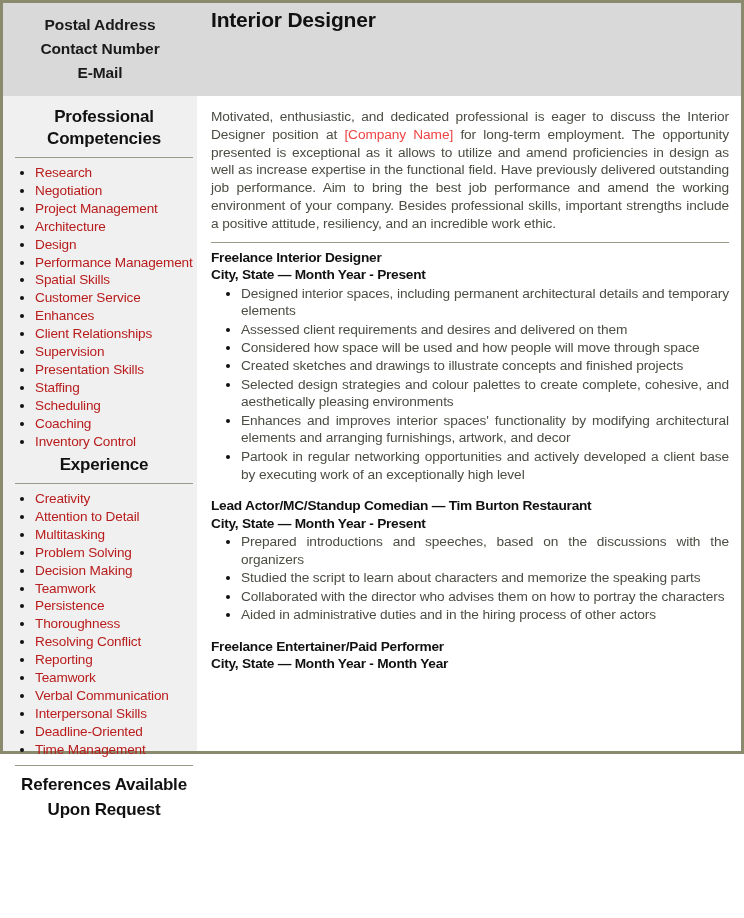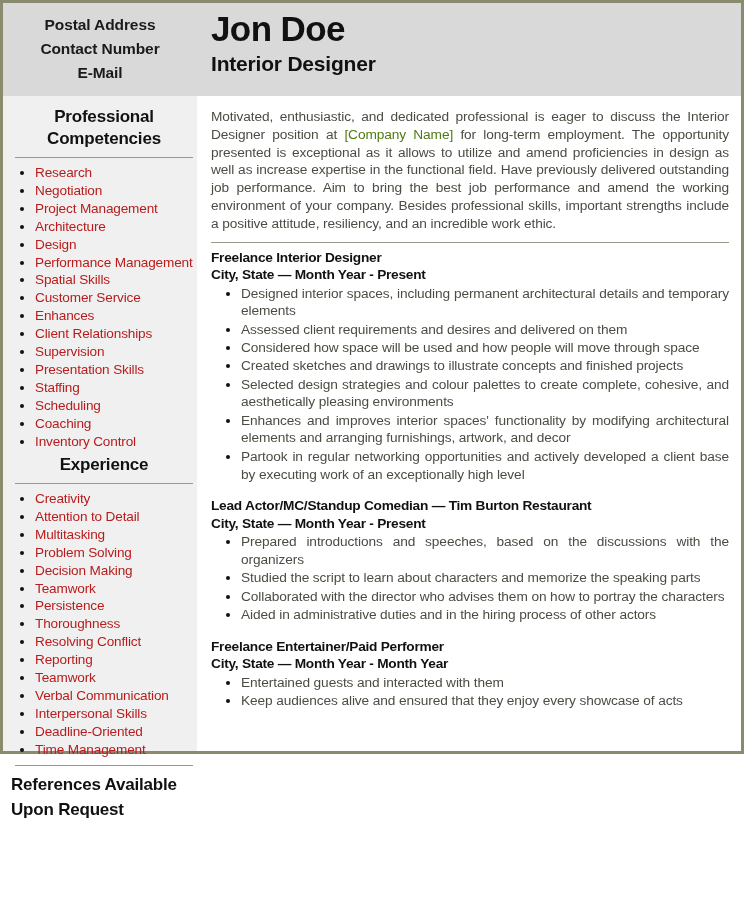--- a/index.html
+++ b/index.html
@@ -110,20 +110,21 @@
     letter-spacing: -0.15px;
   }
   .side-list li::marker {
     color: #111111;
     font-size: 13px;
   }
   .references {
     font-size: 17px;
     font-weight: bold;
     color: #111111;
+    text-align: center;
     line-height: 25px;
     letter-spacing: -0.2px;
   }
 
   
   .main {
     flex: 1;
     background: #ffffff;
     box-sizing: border-box;
     padding: 12px 12px 0 14px;
@@ -131,21 +132,21 @@
   }
   .summary {
     font-size: 13.7px;
     color: #4c4c44;
     line-height: 17.8px;
     text-align: justify;
     letter-spacing: -0.1px;
     margin: 0;
   }
   .company-placeholder {
-    color: #4d7c0f;
+    color: #ef4444;
   }
   .section-heading {
     font-size: 20px;
     font-weight: bold;
     color: #111111;
     margin: 17px 0 0 0;
     letter-spacing: -0.3px;
   }
   .main-rule {
     border: 0;
@@ -184,21 +185,20 @@
 
 <div class="page">
 
   <div class="header">
     <div class="header-left">
       <div class="contact-line">Postal Address</div>
       <div class="contact-line">Contact Number</div>
       <div class="contact-line">E-Mail</div>
     </div>
     <div class="header-right">
-      <div class="full-name">Jon Doe</div>
       <div class="job-title">Interior Designer</div>
     </div>
   </div>
 
   <div class="body-wrap">
 
     <div class="sidebar">
       <div class="side-heading">Professional Competencies</div>
       <hr class="side-rule">
       <ul class="side-list" id="competencies-list">
@@ -269,22 +269,18 @@
             <ul class="job-list">
               <li>Prepared introductions and speeches, based on the discussions with the organizers</li>
               <li>Studied the script to learn about characters and memorize the speaking parts</li>
               <li>Collaborated with the director who advises them on how to portray the characters</li>
               <li>Aided in administrative duties and in the hiring process of other actors</li>
             </ul>
           </div>
           <div class="job">
             <div class="job-line">Freelance Entertainer/Paid Performer</div>
             <div class="job-line">City, State — Month Year - Month Year</div>
-            <ul class="job-list">
-              <li>Entertained guests and interacted with them</li>
-              <li>Keep audiences alive and ensured that they enjoy every showcase of acts</li>
-            </ul>
           </div>
         </div>
     </div>
 
   </div>
 </div>
 
 </body></html>

